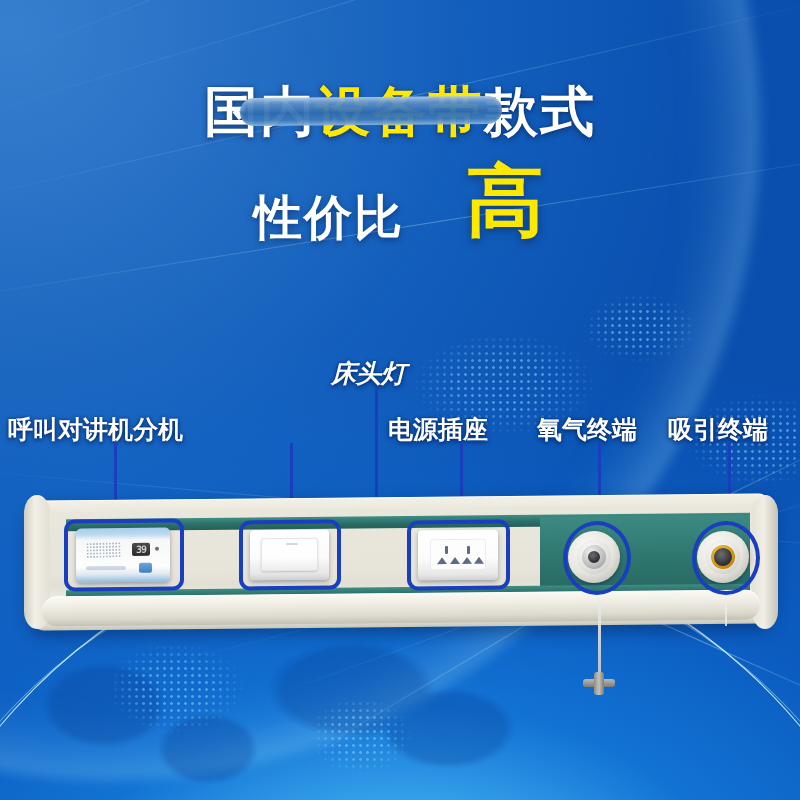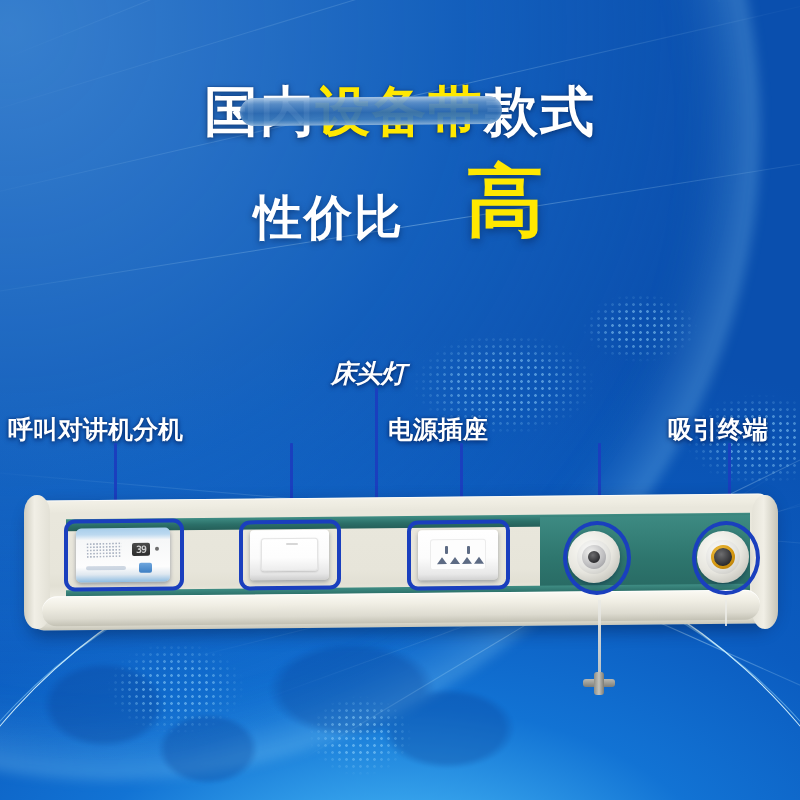--- a/index.html
+++ b/index.html
@@ -372,20 +372,21 @@
 </div>
 
 <div class="callouts" id="callouts">
     <div class="callout" style="left: 8px; top: 413px;">呼叫对讲机分机</div>
     <div class="leader" style="left: 114px; top: 443px; height: 87px; background: rgb(26, 63, 190);"></div>
     <div class="leader" style="left: 290px; top: 443px; height: 87px; background: rgb(26, 63, 190);"></div>
     <div class="callout" style="left: 331px; top: 357px; font-style: italic;">床头灯</div>
     <div class="leader" style="left: 375px; top: 388px; height: 214px; background: rgb(26, 63, 190);"></div>
     <div class="callout" style="left: 388px; top: 413px;">电源插座</div>
     <div class="leader" style="left: 460px; top: 443px; height: 87px; background: rgb(26, 63, 190);"></div>
+    <div class="callout" style="left: 537px; top: 413px;">氧气终端</div>
     <div class="leader" style="left: 598px; top: 443px; height: 89px; background: rgb(26, 63, 190);"></div>
     <div class="callout" style="left: 668px; top: 413px; text-align: right;">吸引终端</div>
     <div class="leader" style="left: 728px; top: 443px; height: 89px; background: rgb(26, 63, 190);"></div>
   </div>
 
 <div id="panel">
   <div class="panel-body"></div>
   <div class="stripe top"></div>
   <div class="teal-block"></div>
   <div class="stripe bot"></div>

